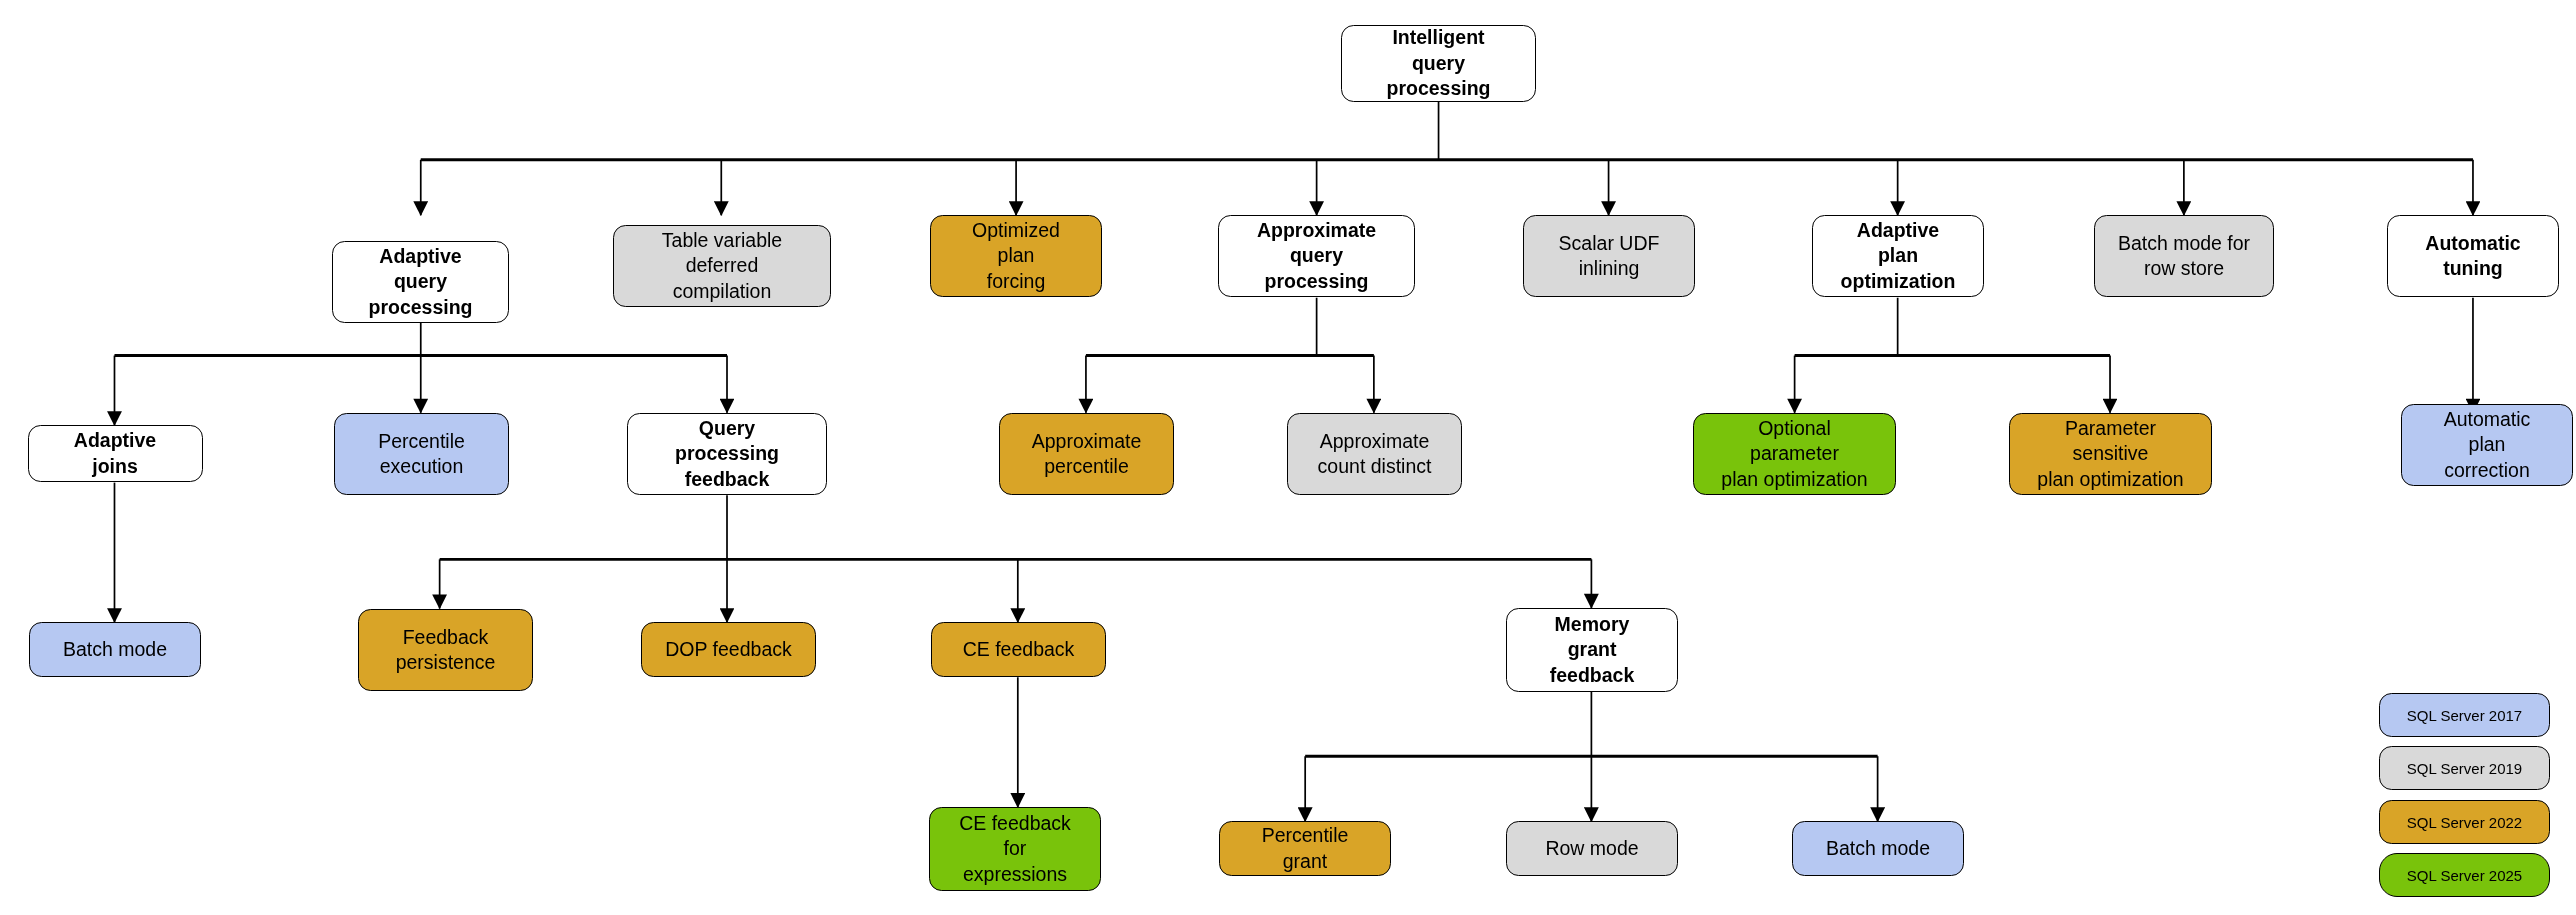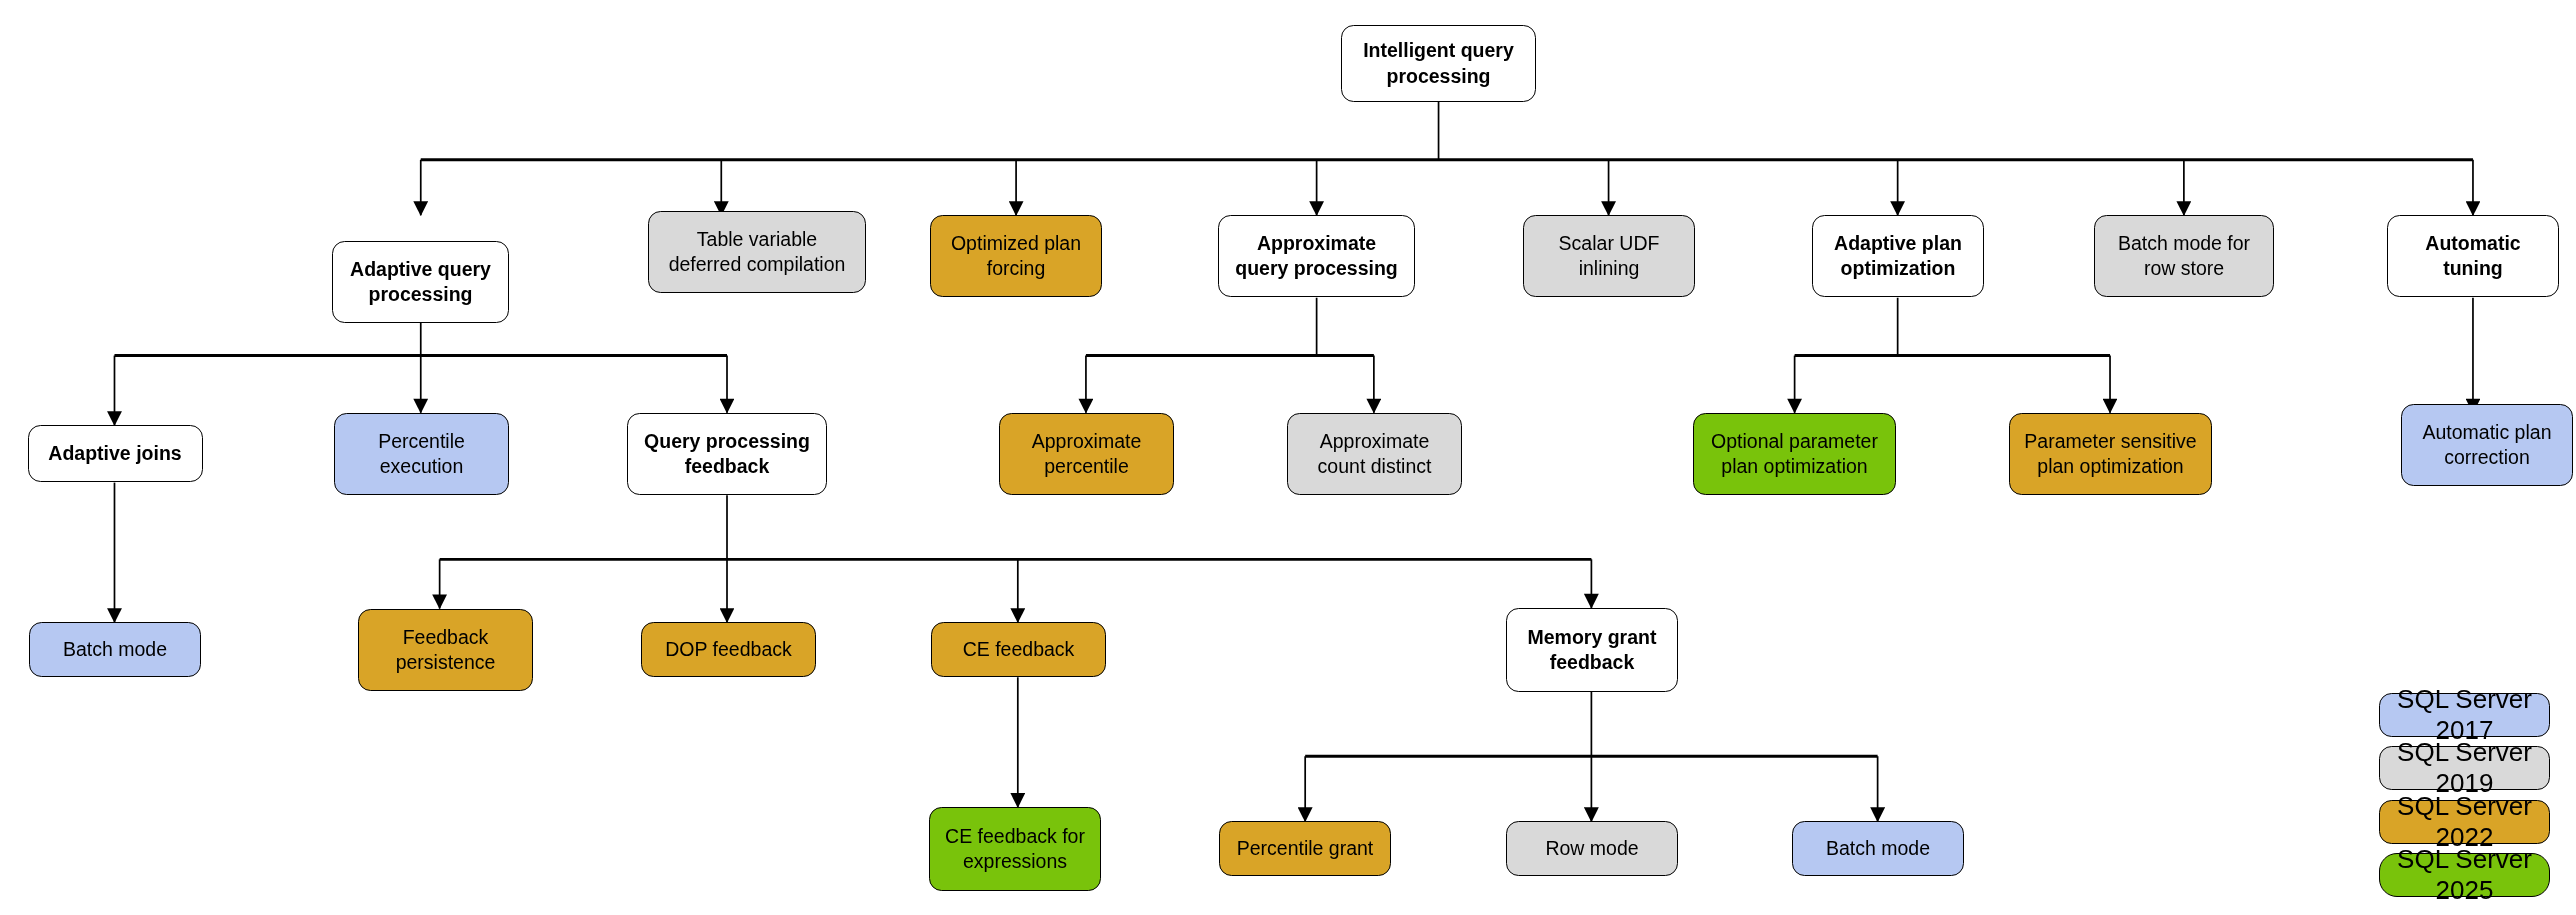--- a/index.html
+++ b/index.html
@@ -14,33 +14,33 @@
   .node{
     position:absolute;
     z-index:1;
     box-sizing:border-box;
     border:1.7px solid #000;
     border-radius:12.6px;
     background:#fff;
     display:flex;align-items:center;justify-content:center;
     text-align:center;
     font-size:19.5px;line-height:1.3;color:#000;
-    padding:0 8px;
+    padding:0 22px;
   }
   .node span{white-space:pre-line;}
   .node.cat{font-weight:700;}
   .legend-box{
     position:absolute;
     z-index:1;
     box-sizing:border-box;
     border:1.7px solid #000;
     border-radius:12.6px;
     display:flex;align-items:center;justify-content:center;
     text-align:center;
-    font-size:26px;color:#000;
+    font-size:15px;color:#000;
   }
 </style>
 </head>
 <body>
 
 <div id="canvas">
 
   <svg id="wires" width="2576" height="916" viewBox="0 0 4500 1600">
     <defs>
       <marker id="arw" viewBox="0 0 10 10" refX="9.5" refY="5" markerWidth="36" markerHeight="26" orient="auto" markerUnits="userSpaceOnUse">
@@ -96,21 +96,21 @@
 
   <div class="node cat" style="left: 1341px; top: 25px; width: 195px; height: 77px; background: rgb(255, 255, 255);">
       <span>Intelligent query
 processing</span>
     </div>
 
   <div class="node cat" style="left: 332px; top: 215px; width: 177px; height: 82px; background: rgb(255, 255, 255); margin-top: 26px;">
       <span>Adaptive query
 processing</span>
     </div>
-  <div class="node" style="left: 613px; top: 211px; width: 218px; height: 82px; background: rgb(217, 217, 217); margin-left: 35px;">
+  <div class="node" style="left: 613px; top: 225px; width: 218px; height: 82px; background: rgb(217, 217, 217);">
       <span>Table variable
 deferred compilation</span>
     </div>
   <div class="node" style="left: 930px; top: 215px; width: 172px; height: 82px; background: rgb(217, 164, 39);">
       <span>Optimized plan
 forcing</span>
     </div>
   <div class="node cat" style="left: 1218px; top: 215px; width: 197px; height: 82px; background: rgb(255, 255, 255);">
       <span>Approximate
 query processing</span>

